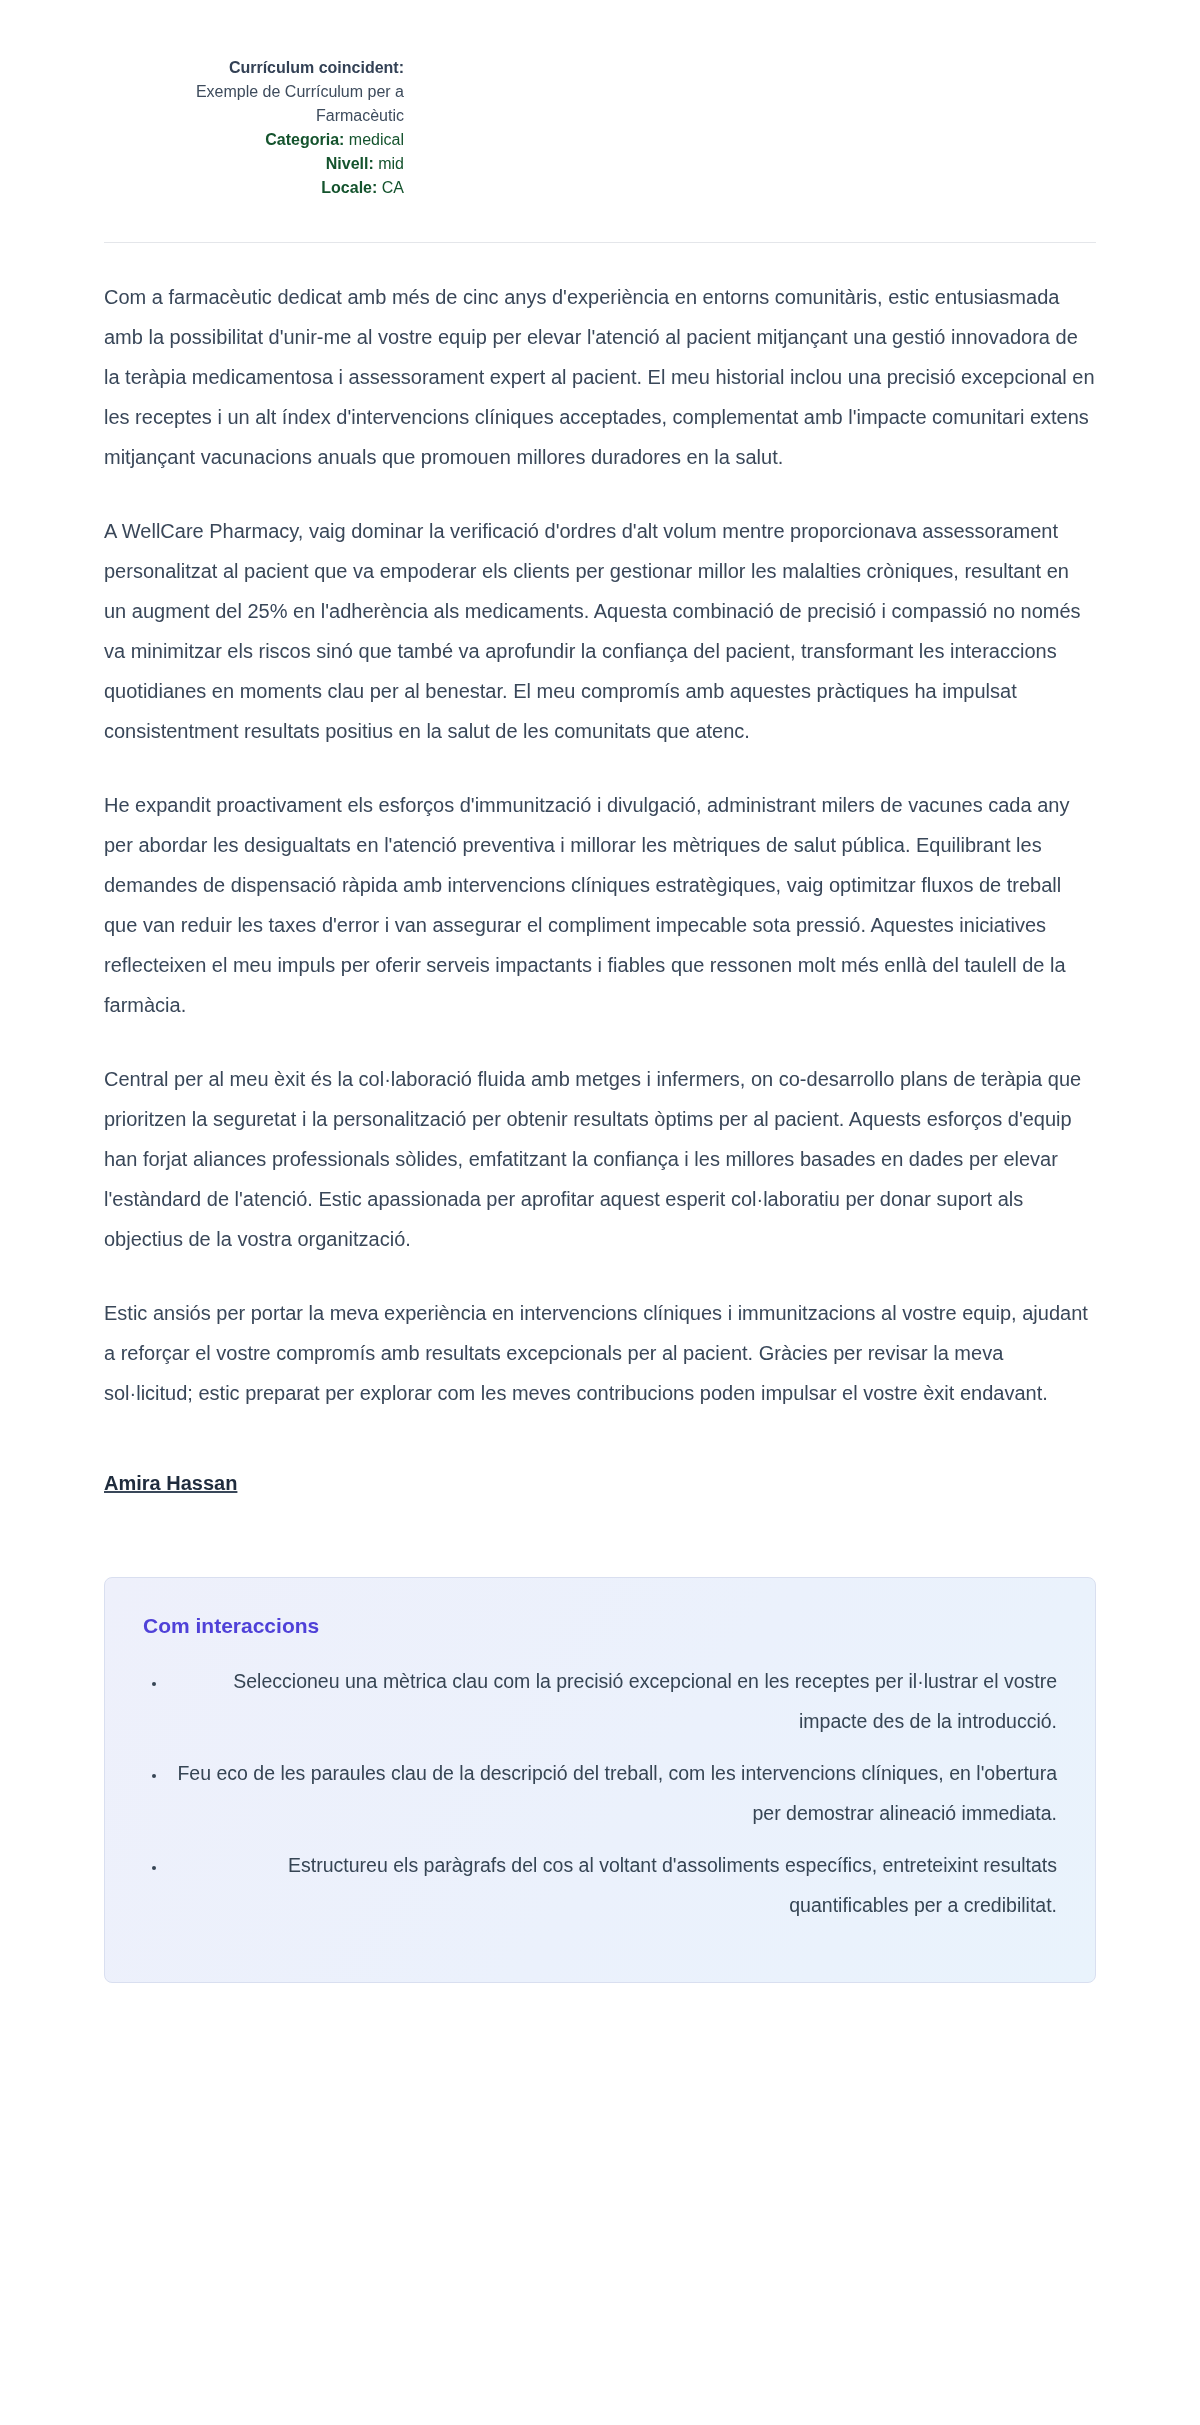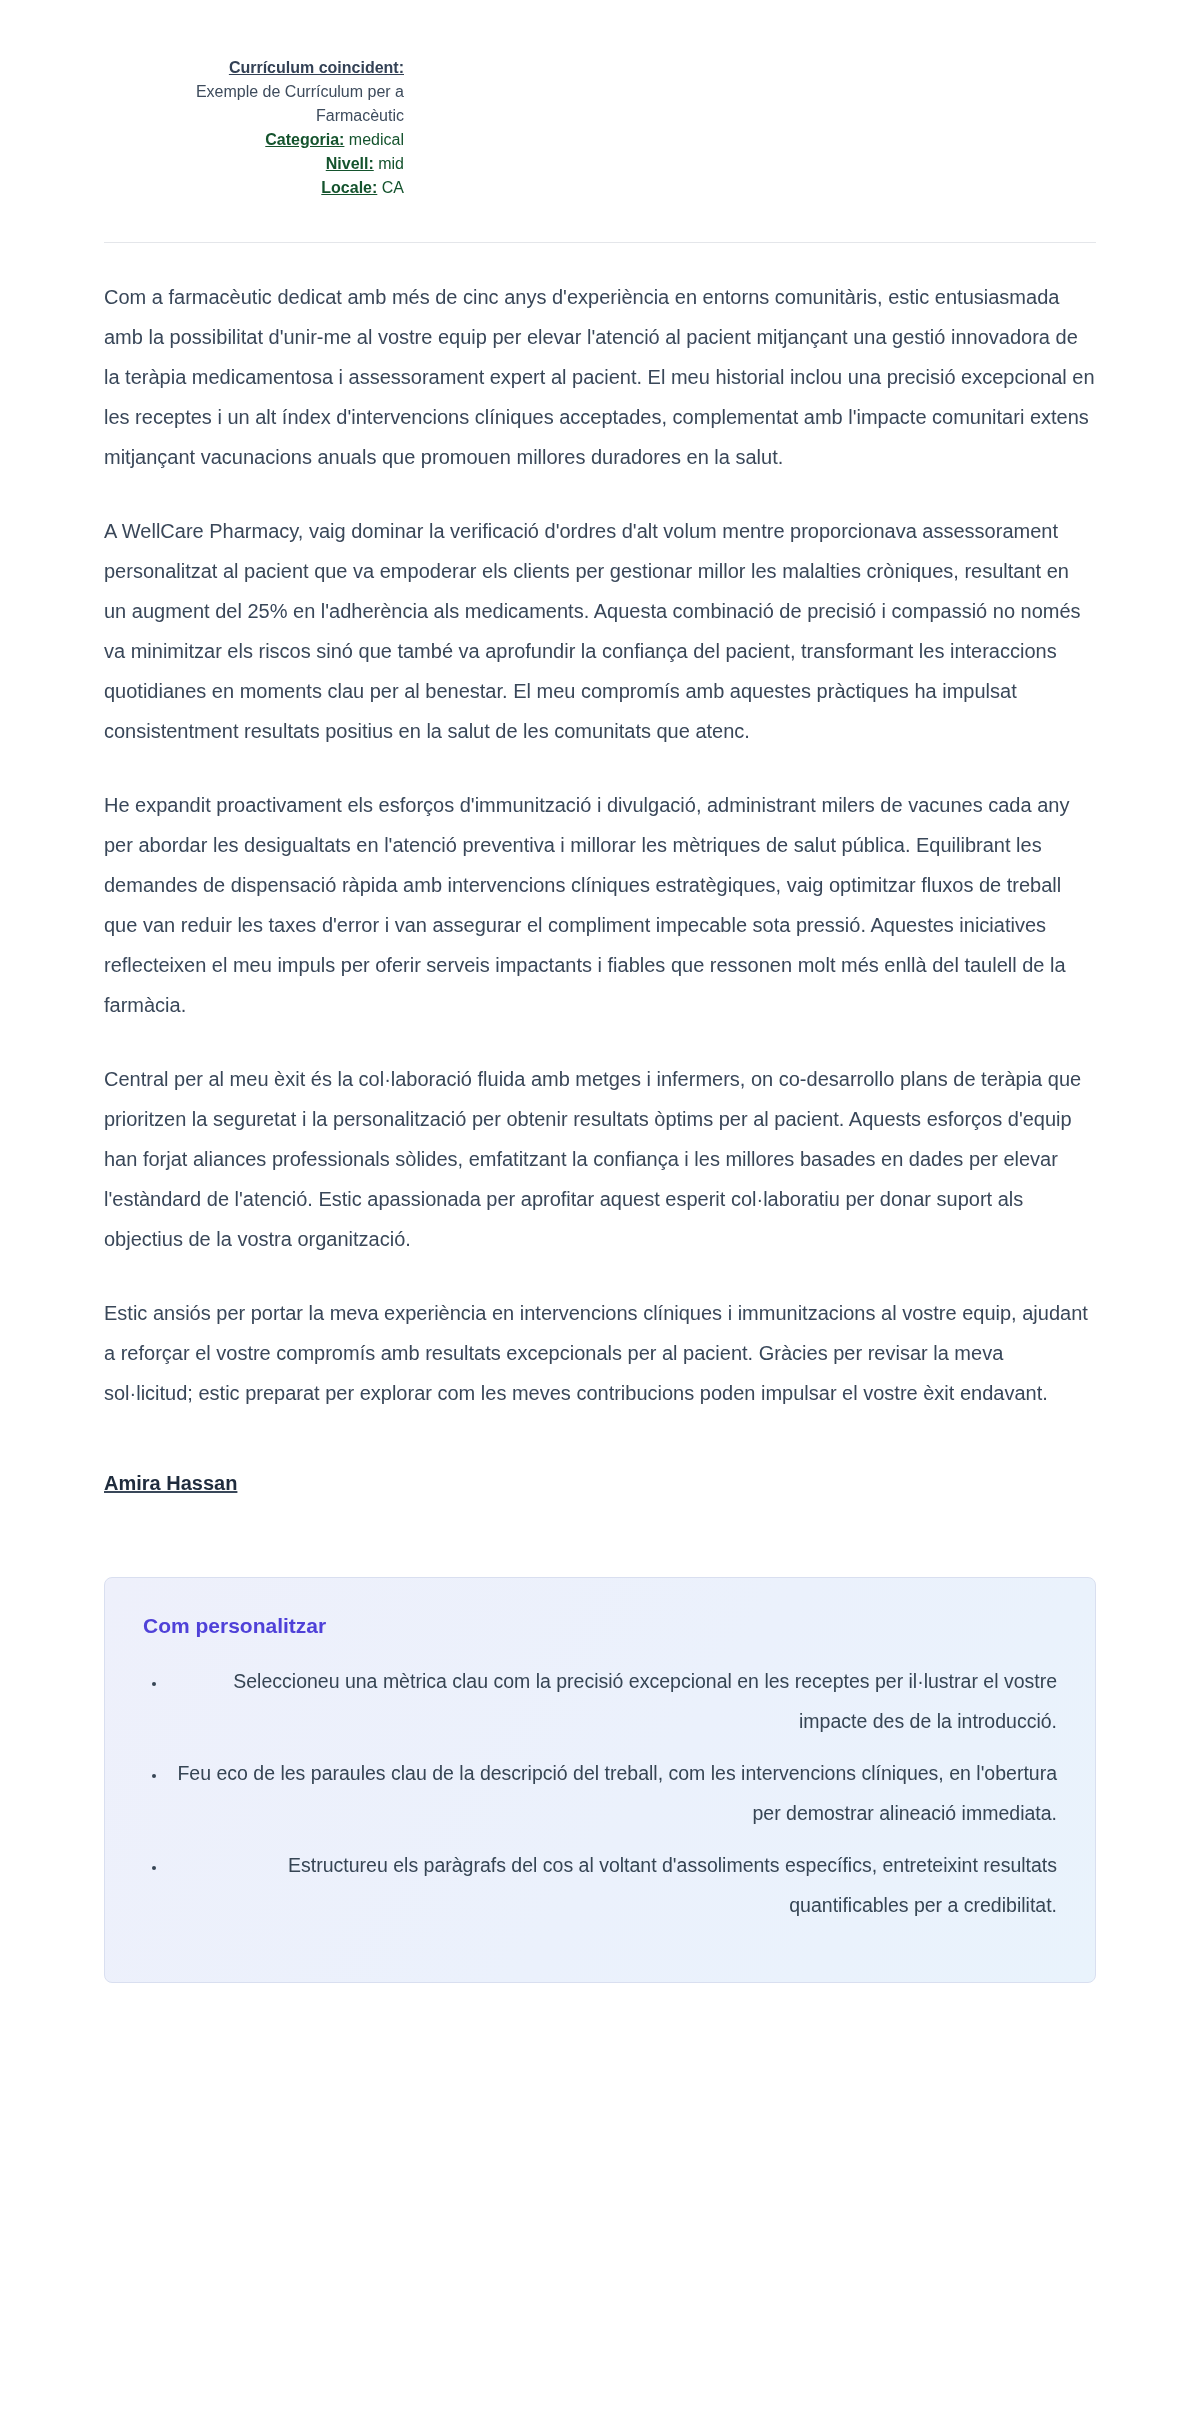--- a/index.html
+++ b/index.html
@@ -40,21 +40,21 @@
     color: #334155;
   }
   .header-meta {
     width: 300px;
     padding-top: 6px;
     text-align: right;
     font-size: 16px;
     line-height: 1.5;
     color: #334155;
   }
-  .meta-label { font-weight: bold; text-decoration: underline; }
+  .meta-label { font-weight: bold; }
   .meta-matching-value {
     max-width: 215px;
     margin-left: auto;
     color: #3d4b5c;
   }
   .meta-row { color: #14532d; }
 
   .divider {
     border: none;
     border-top: 1px solid #e4e6ea;
@@ -160,21 +160,21 @@
       <p>Central per al meu èxit és la col·laboració fluida amb metges i infermers, on co-desarrollo plans de teràpia que prioritzen la seguretat i la personalització per obtenir resultats òptims per al pacient. Aquests esforços d'equip han forjat aliances professionals sòlides, emfatitzant la confiança i les millores basades en dades per elevar l'estàndard de l'atenció. Estic apassionada per aprofitar aquest esperit col·laboratiu per donar suport als objectius de la vostra organització.</p>
       <p>Estic ansiós per portar la meva experiència en intervencions clíniques i immunitzacions al vostre equip, ajudant a reforçar el vostre compromís amb resultats excepcionals per al pacient. Gràcies per revisar la meva sol·licitud; estic preparat per explorar com les meves contribucions poden impulsar el vostre èxit endavant.</p>
     </div>
 
   <div class="signature">
     <div class="signature-name">Amira Hassan</div>
   </div>
 
 
   <div class="callout">
-    <div class="callout-title">Com personalitzar</div>
+    <div class="callout-title">Com interaccions</div>
     <ul class="callout-list">
         <li>Seleccioneu una mètrica clau com la precisió excepcional en les receptes per il·lustrar el vostre impacte des de la introducció.</li>
         <li>Feu eco de les paraules clau de la descripció del treball, com les intervencions clíniques, en l'obertura per demostrar alineació immediata.</li>
         <li>Estructureu els paràgrafs del cos al voltant d'assoliments específics, entreteixint resultats quantificables per a credibilitat.</li>
       </ul>
   </div>
 
 </div>
 
 </body></html>

